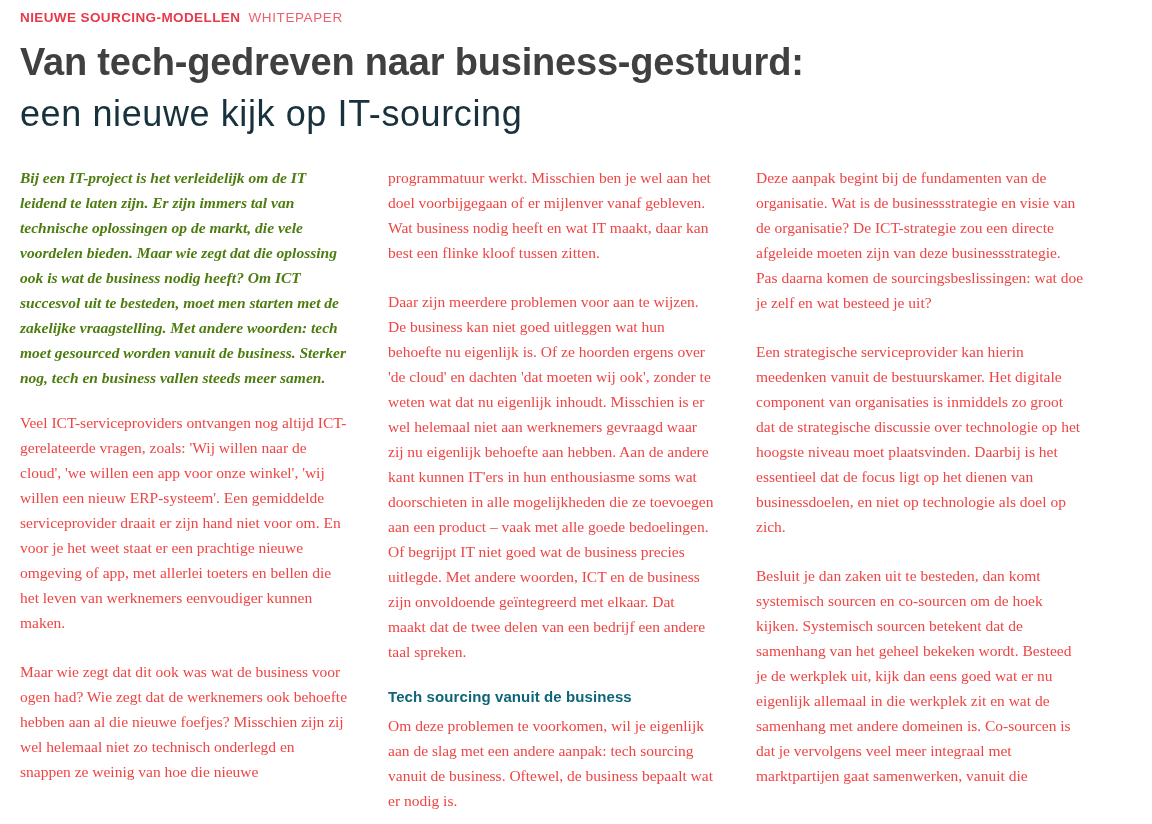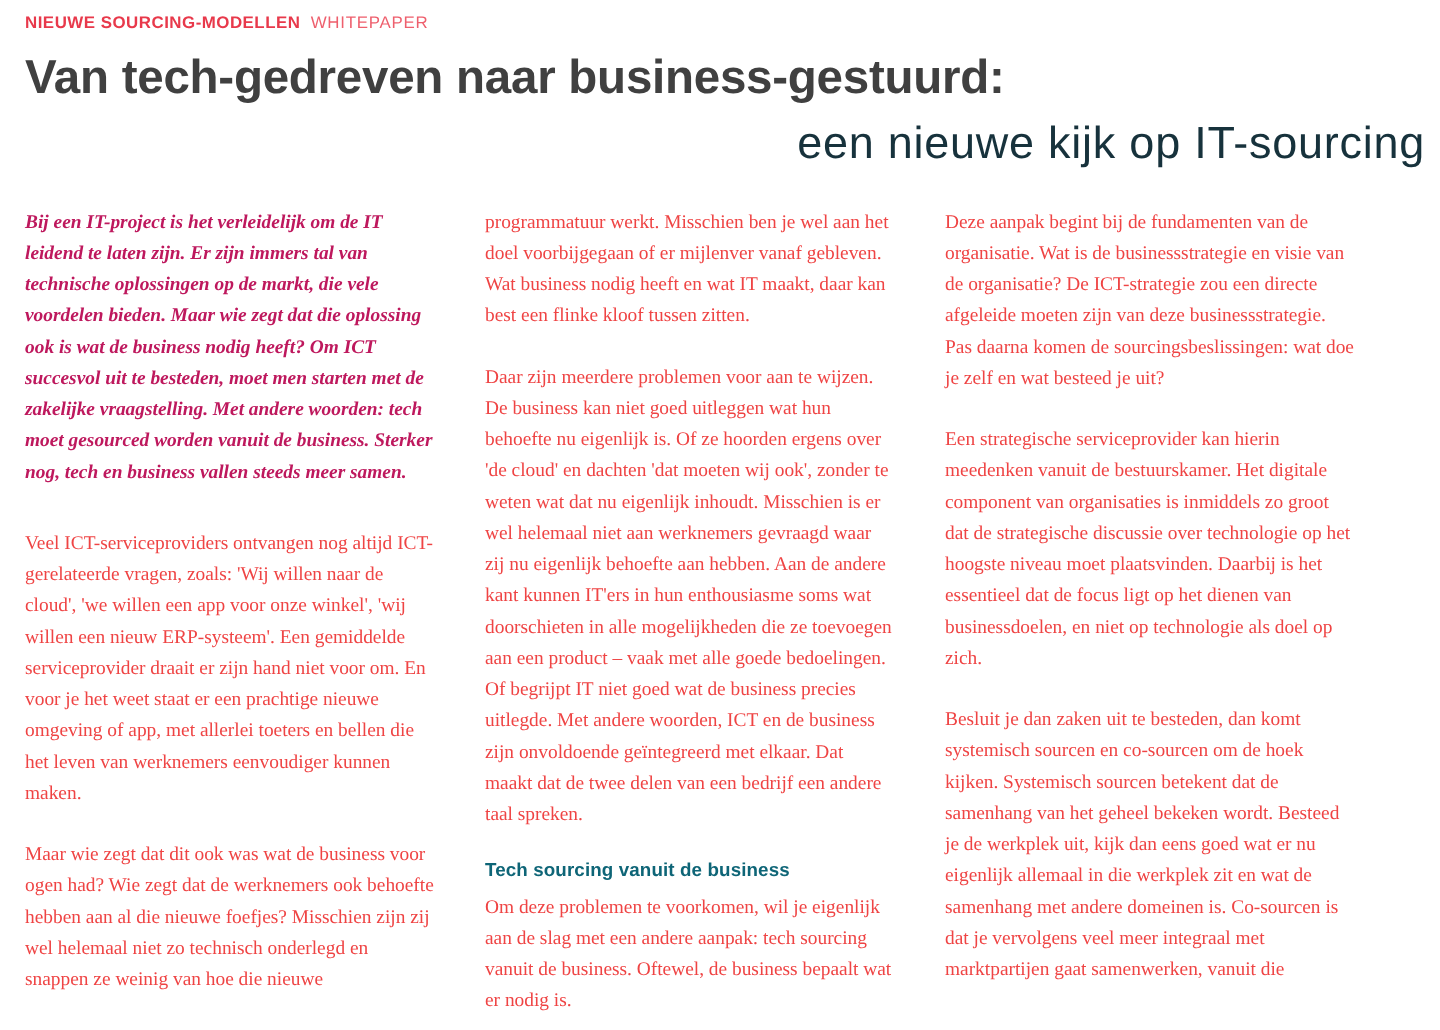--- a/index.html
+++ b/index.html
@@ -6,21 +6,21 @@
   html, body {
     width: 1152px;
     height: 824px;
     background: #ffffff;
     overflow: hidden;
     font-family: "Liberation Sans", sans-serif;
   }
   .page {
     width: 1152px;
     height: 824px;
-    padding: 10px 12px 0 20px;
+    padding: 10px 31px 0 20px;
     background: #ffffff;
   }
   .kicker {
     font-size: 13.5px;
     font-weight: 700;
     letter-spacing: 0.4px;
     color: #e8394b;
   }
   .kicker .kicker-strong { color: #e8394b; }
   .kicker .kicker-light {
@@ -37,43 +37,42 @@
     color: #404040;
     font-family: "Liberation Sans", sans-serif;
   }
   h2.title-line2 {
     margin-top: 9px;
     font-size: 36px;
     font-weight: 300;
     letter-spacing: 0.6px;
     color: #17323c;
     font-family: "Liberation Sans", sans-serif;
-    text-align: right;
   }
   .columns {
     display: flex;
     gap: 40px;
     margin-top: 30px;
   }
   .col {
     flex: 0 0 328px;
     width: 328px;
   }
   .col p {
     font-family: "Liberation Serif", serif;
     font-size: 15.5px;
     line-height: 25px;
     color: #ef4444;
     margin: 0 0 24px 0;
   }
   .col p.intro {
     font-weight: 700;
     font-style: italic;
-    color: #be185d;
-    margin-bottom: 32px;
+    color: #4d7c0f;
+    margin-bottom: 20px;
   }
   h3.section-heading {
     font-family: "Liberation Sans", sans-serif;
     font-size: 15px;
     font-weight: 800;
     color: #0e6577;
     margin: 2px 0 8px 0;
     letter-spacing: 0.1px;
   }
 </style>

